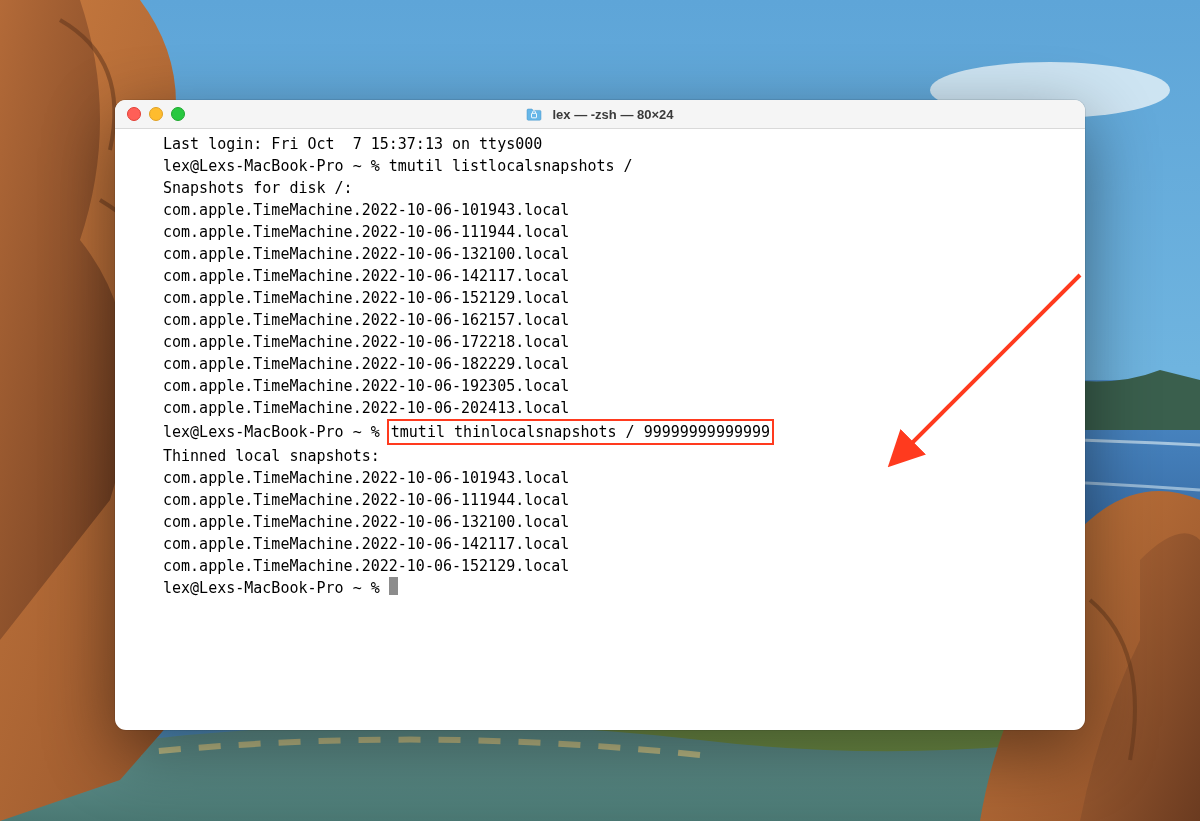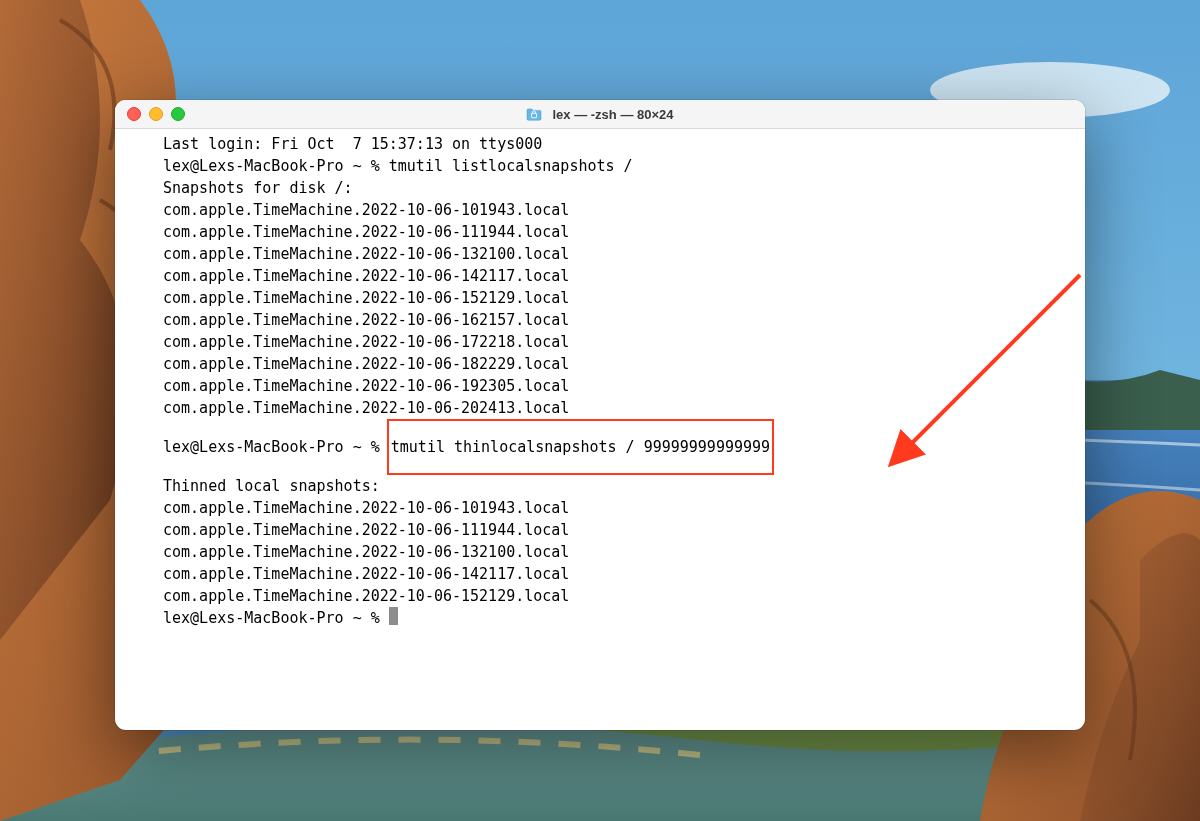--- a/index.html
+++ b/index.html
@@ -83,21 +83,21 @@
       color: #000;
       white-space: pre;
       overflow: hidden;
       position: relative;
       margin-left: 40px;
     }
     .line { display: block; }
     .highlight-box {
       border: 2.5px solid #ff3a1e;
       display: inline-block;
-      padding: 15px 2px;
+      padding: 0 2px;
       margin-left: -2px;
     }
     .cursor-block {
       display: inline-block;
       width: 9px;
       height: 18px;
       background: rgba(0,0,0,0.45);
       vertical-align: text-bottom;
       margin-bottom: 2px;
     }

